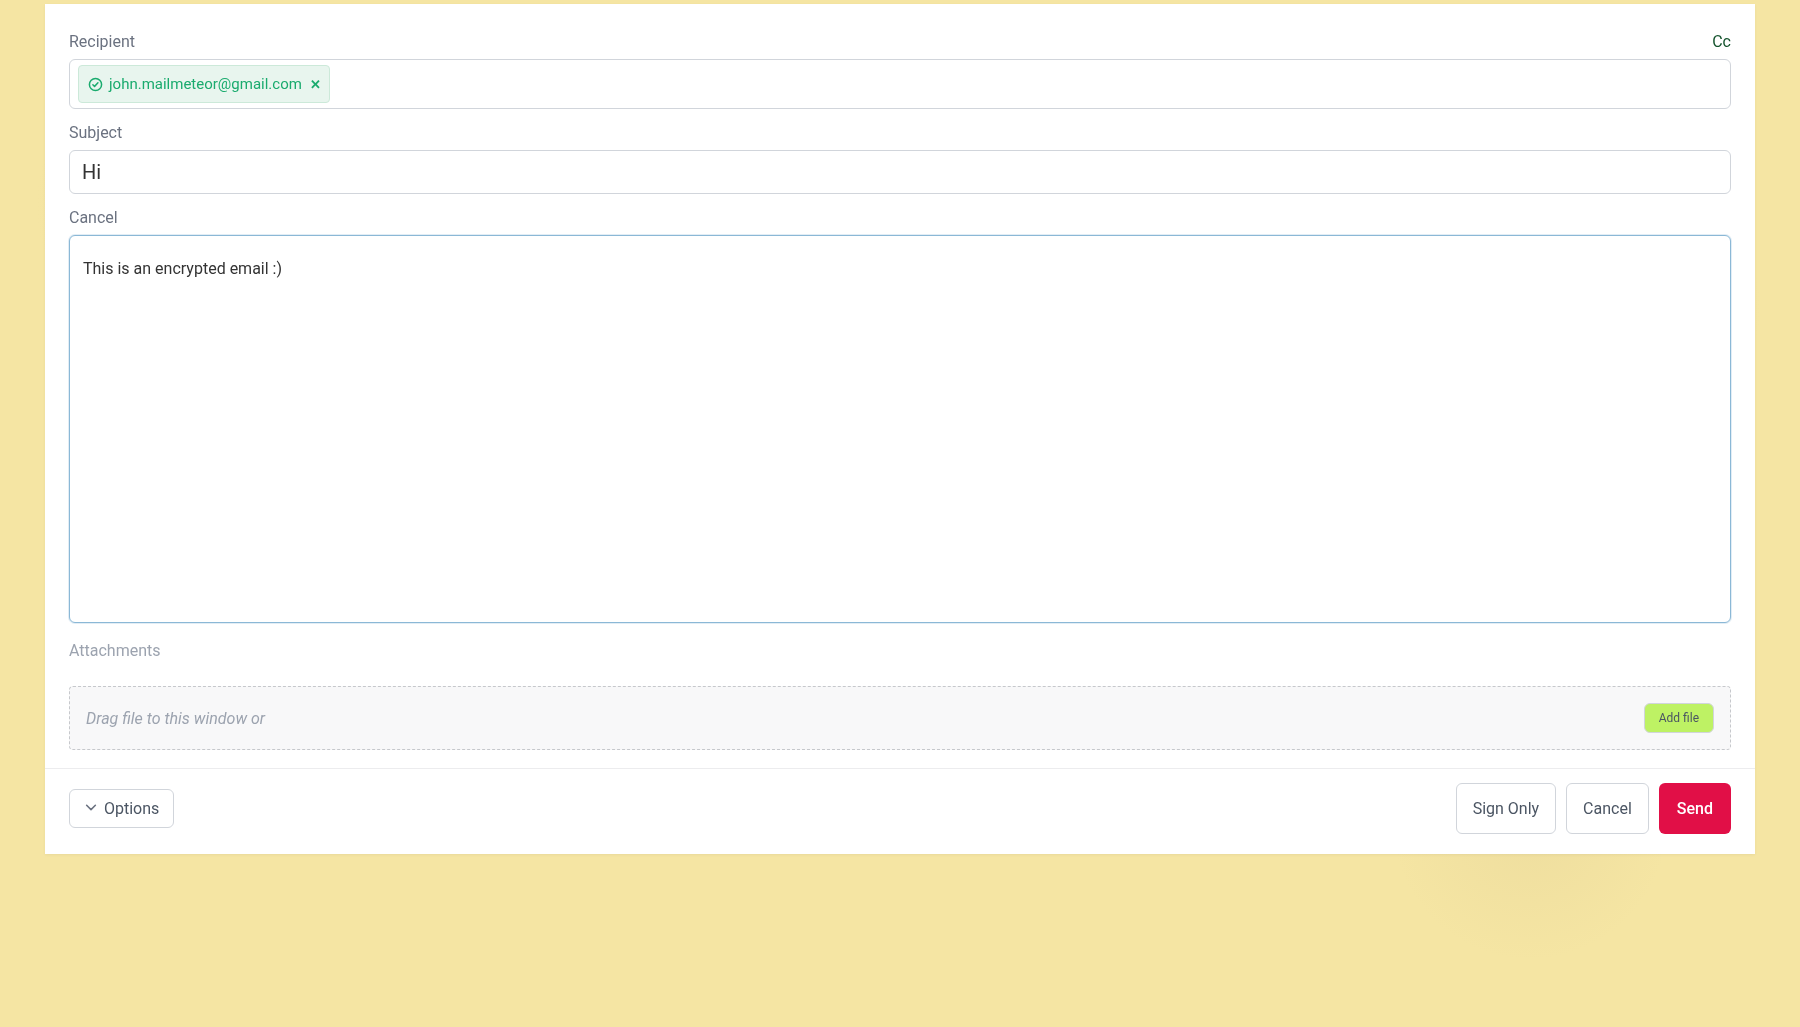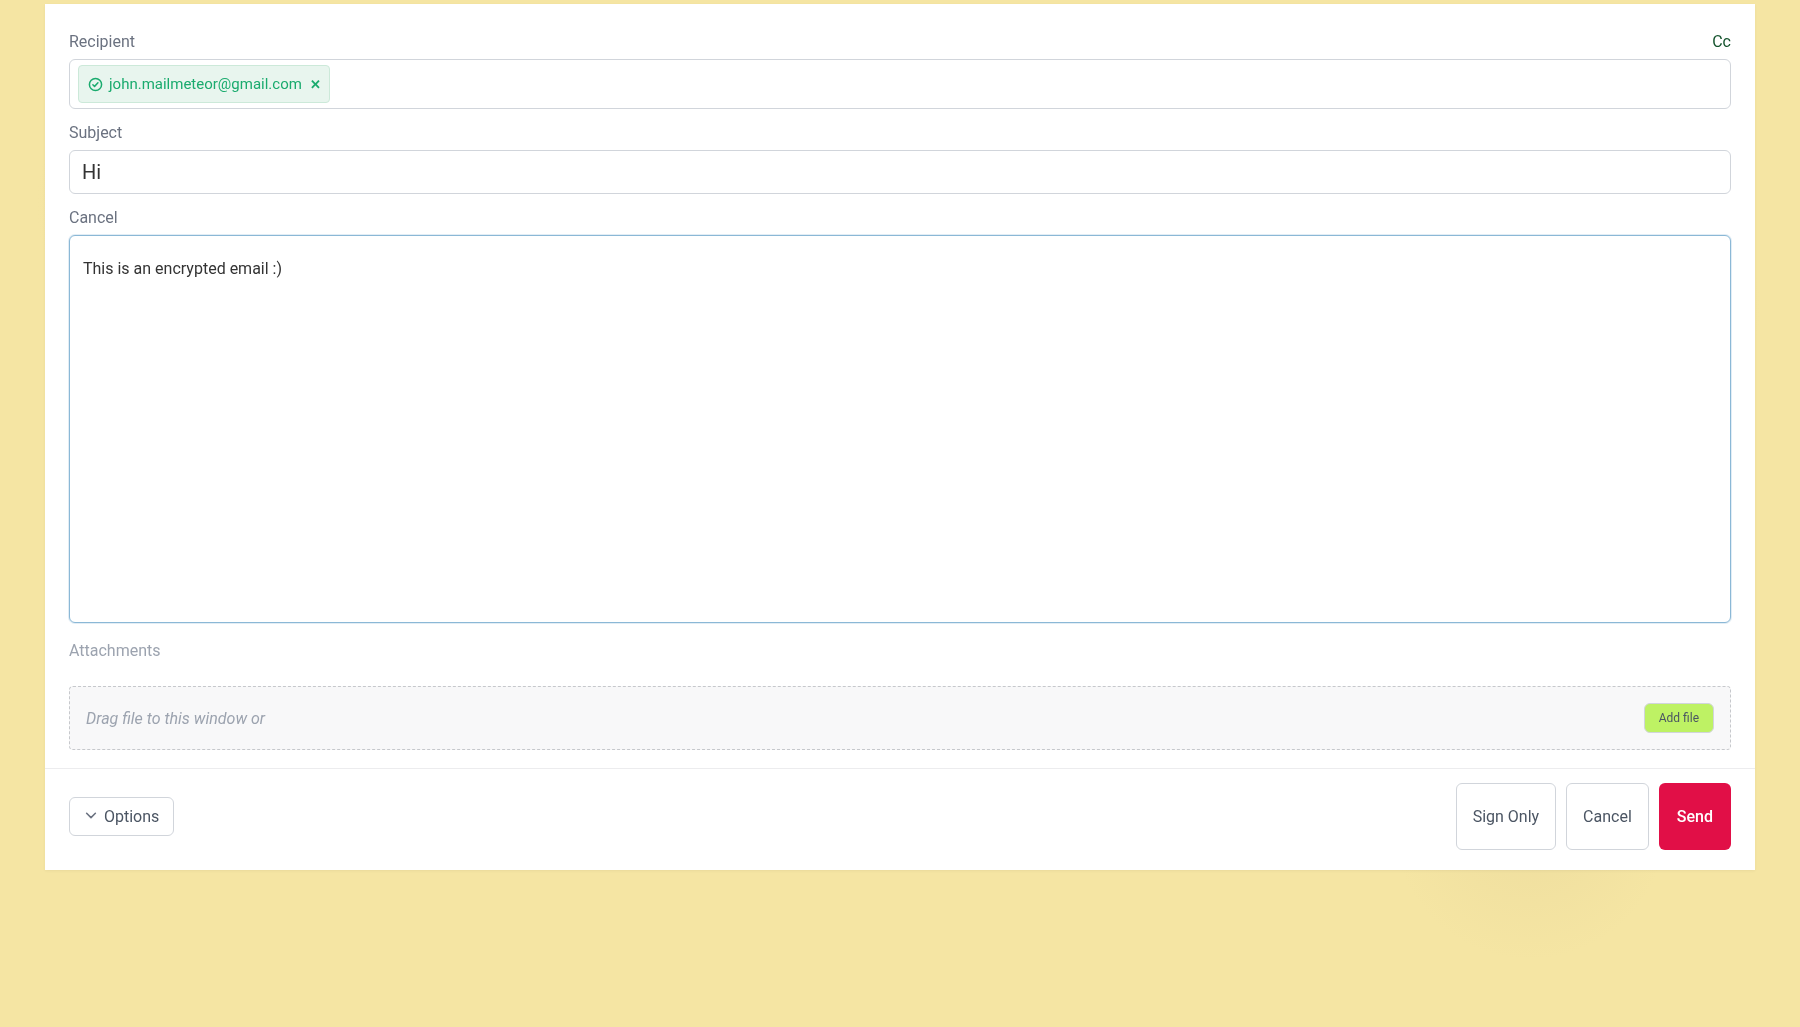--- a/index.html
+++ b/index.html
@@ -173,21 +173,21 @@
       height: 14px;
     }
     .footer-right {
       display: flex;
       gap: 10px;
     }
     .btn-secondary {
       border: 1px solid #d1d5db;
       background: #fff;
       border-radius: 6px;
-      padding: 23px 16px;
+      padding: 15px 16px;
       font-size: 16px;
       color: #4b5563;
       cursor: pointer;
       font-family: inherit;
     }
     .btn-primary {
       border: none;
       background: #e10f47;
       color: #fff;
       border-radius: 6px;

